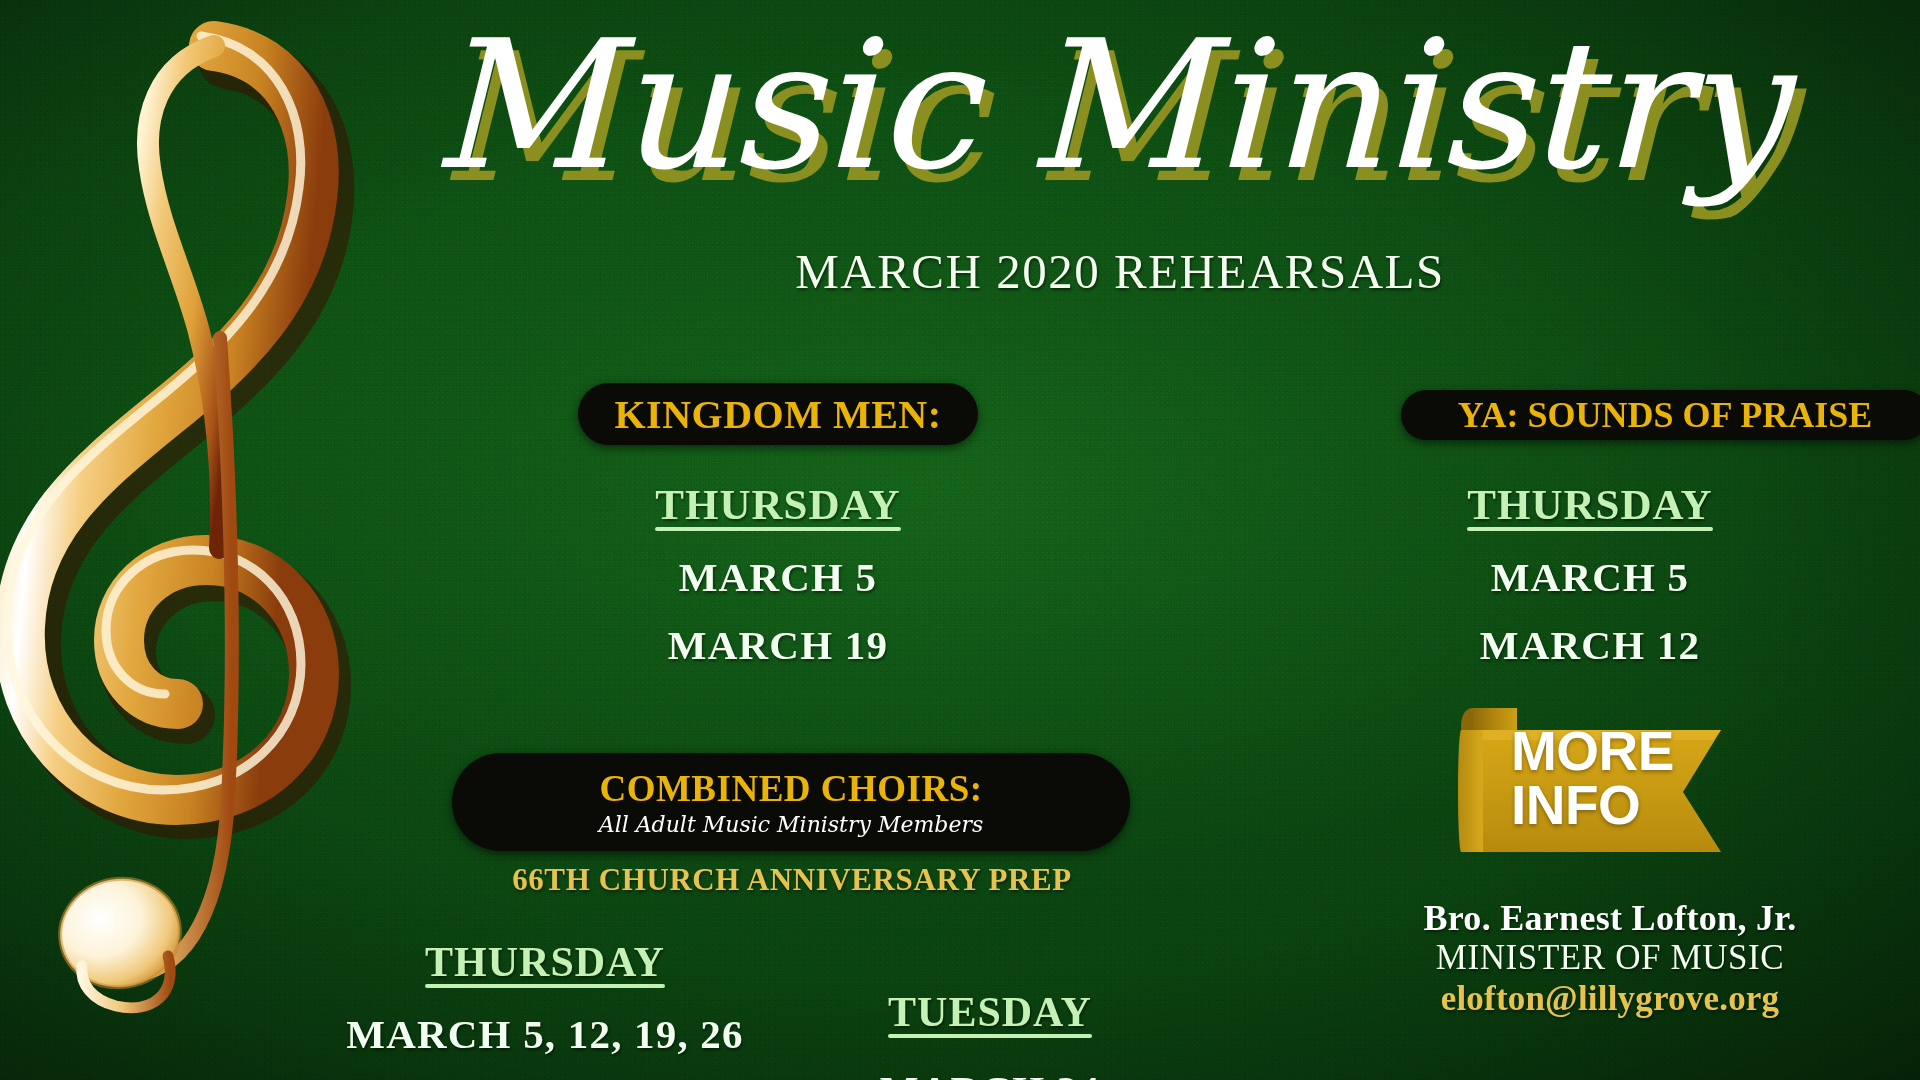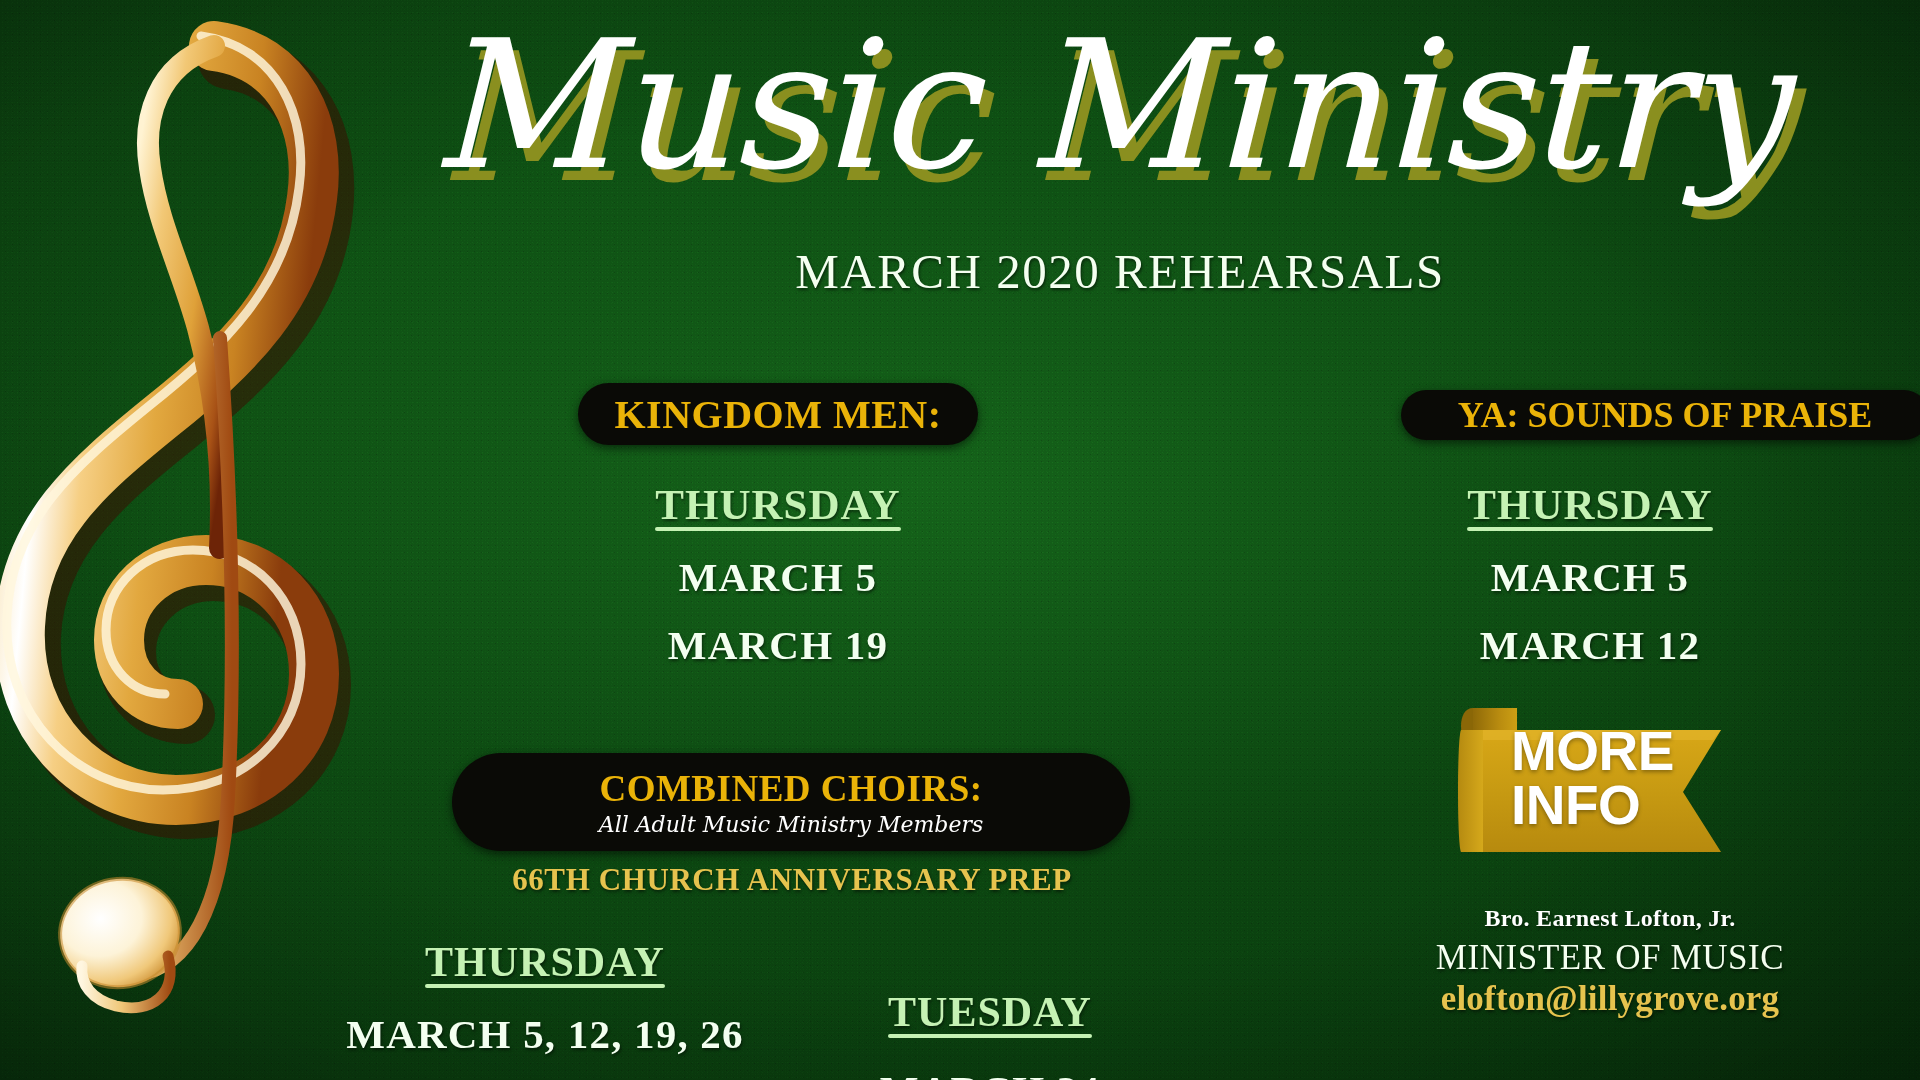--- a/index.html
+++ b/index.html
@@ -103,21 +103,21 @@
     position:absolute;left:56px;top:24px;width:210px;
     font-family:"Liberation Sans", sans-serif;font-weight:700;
     font-size:55px;line-height:54px;color:#ffffff;text-align:left;
     letter-spacing:-.5px;
     text-shadow:0 2px 4px rgba(0,0,0,.35);
   }
 
   
   #contact{position:absolute;left:1330px;top:898px;width:560px;text-align:center;}
   #contact .name{
-    font-family:"Liberation Serif", serif;font-weight:700;font-size:24px;color:#ffffff;
+    font-family:"Liberation Serif", serif;font-weight:700;font-size:36px;color:#ffffff;
     letter-spacing:.3px;line-height:40px;text-shadow:1px 2px 3px rgba(0,0,0,.5);}
   #contact .role{
     font-family:"Liberation Serif", serif;font-size:35px;color:#f4fff0;
     letter-spacing:.6px;line-height:40px;text-shadow:1px 2px 3px rgba(0,0,0,.5);}
   #contact .email{
     font-family:"Liberation Serif", serif;font-weight:700;font-size:35px;color:#e6c34e;
     letter-spacing:.2px;line-height:42px;text-shadow:1px 2px 3px rgba(0,0,0,.5);}
 </style>
 </head>
 <body>

